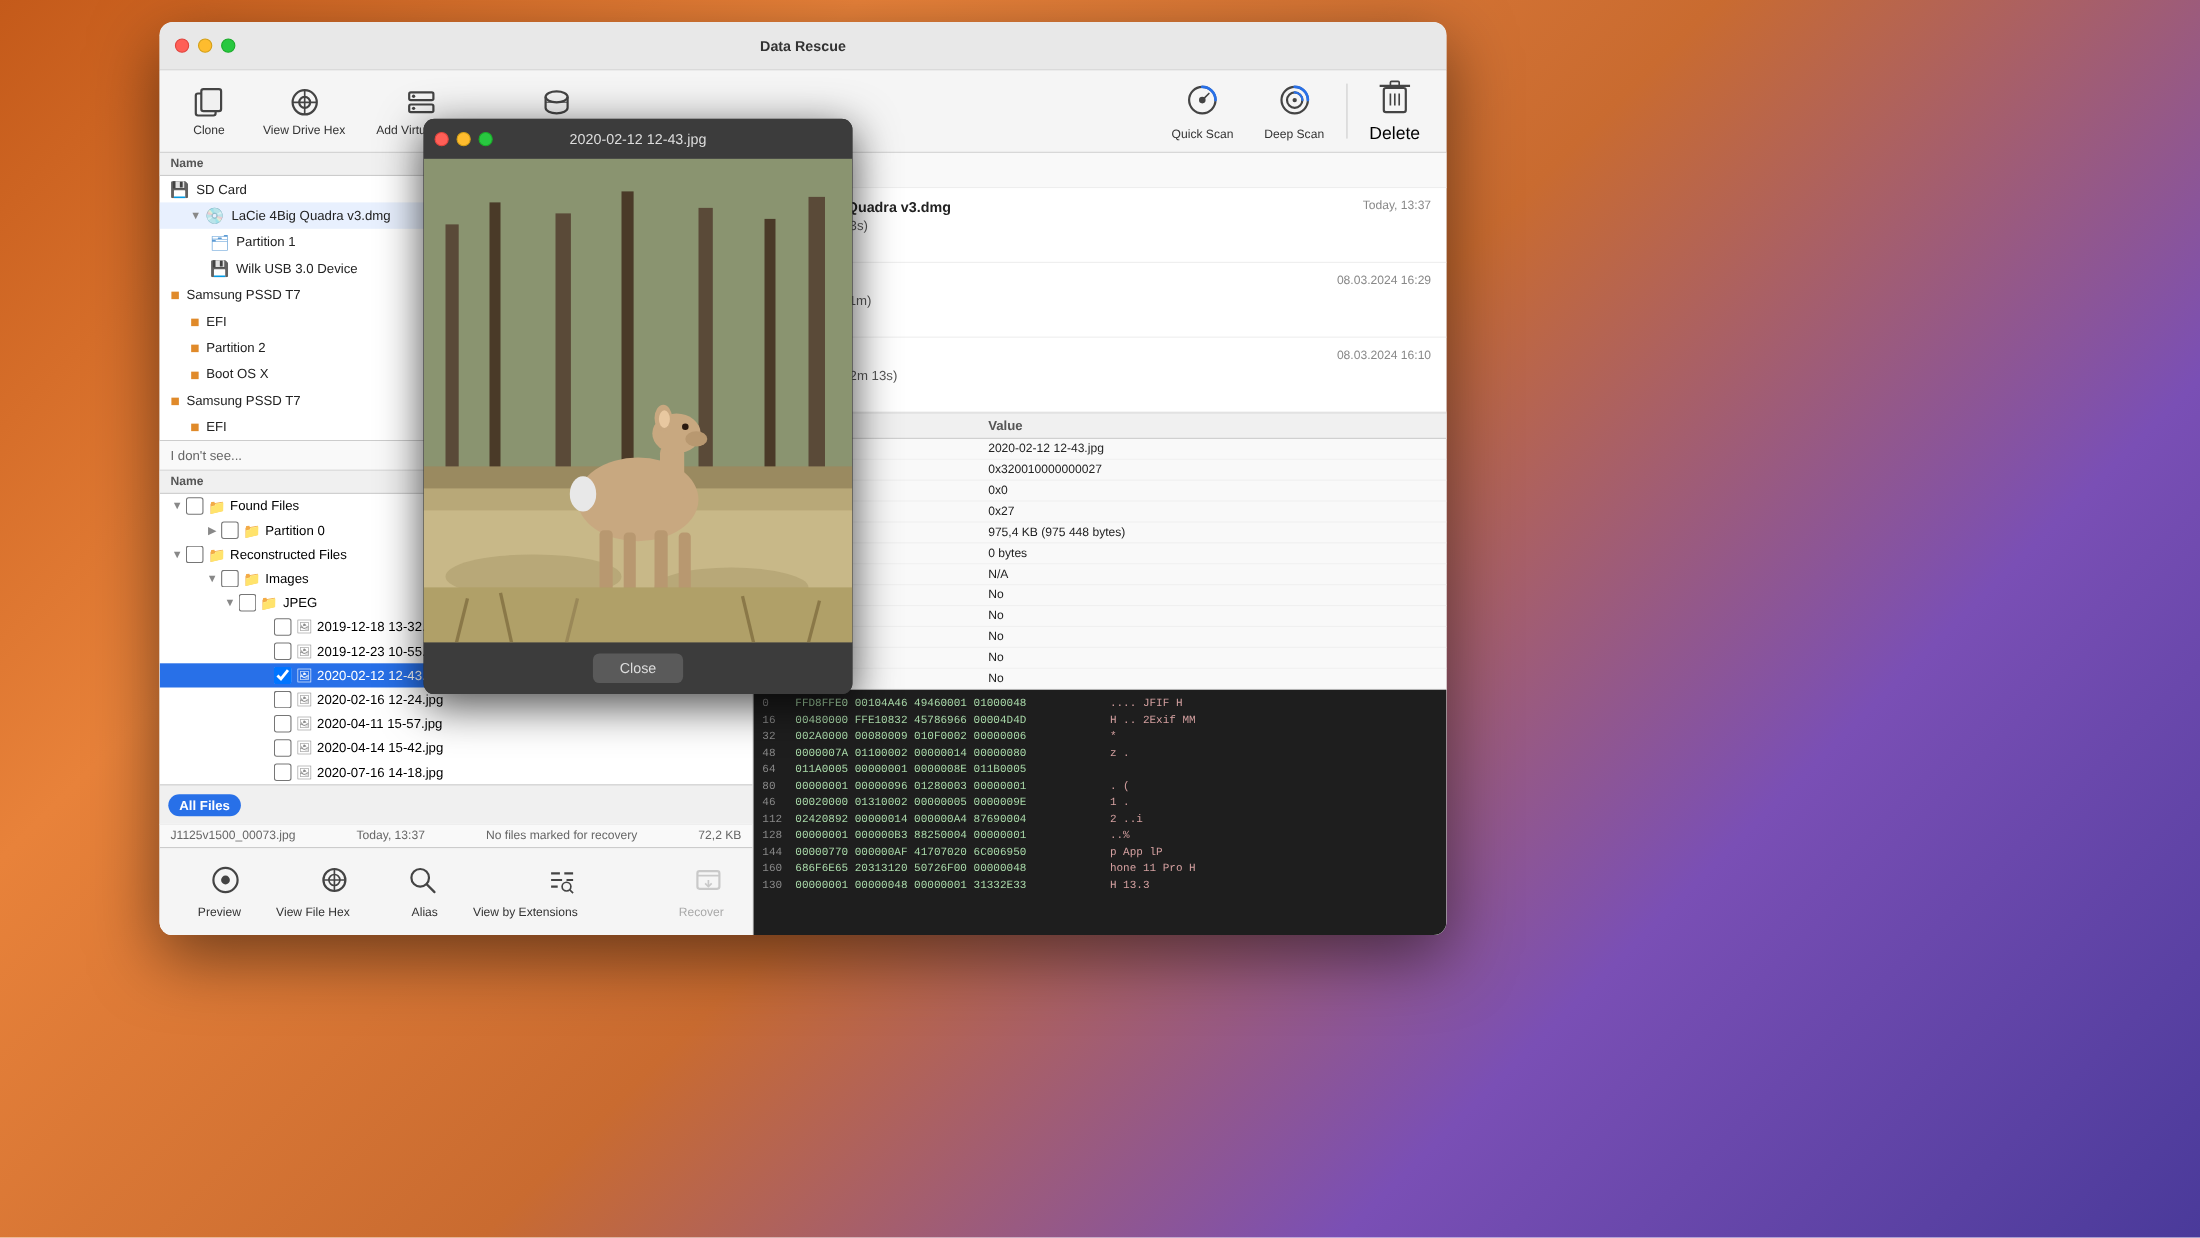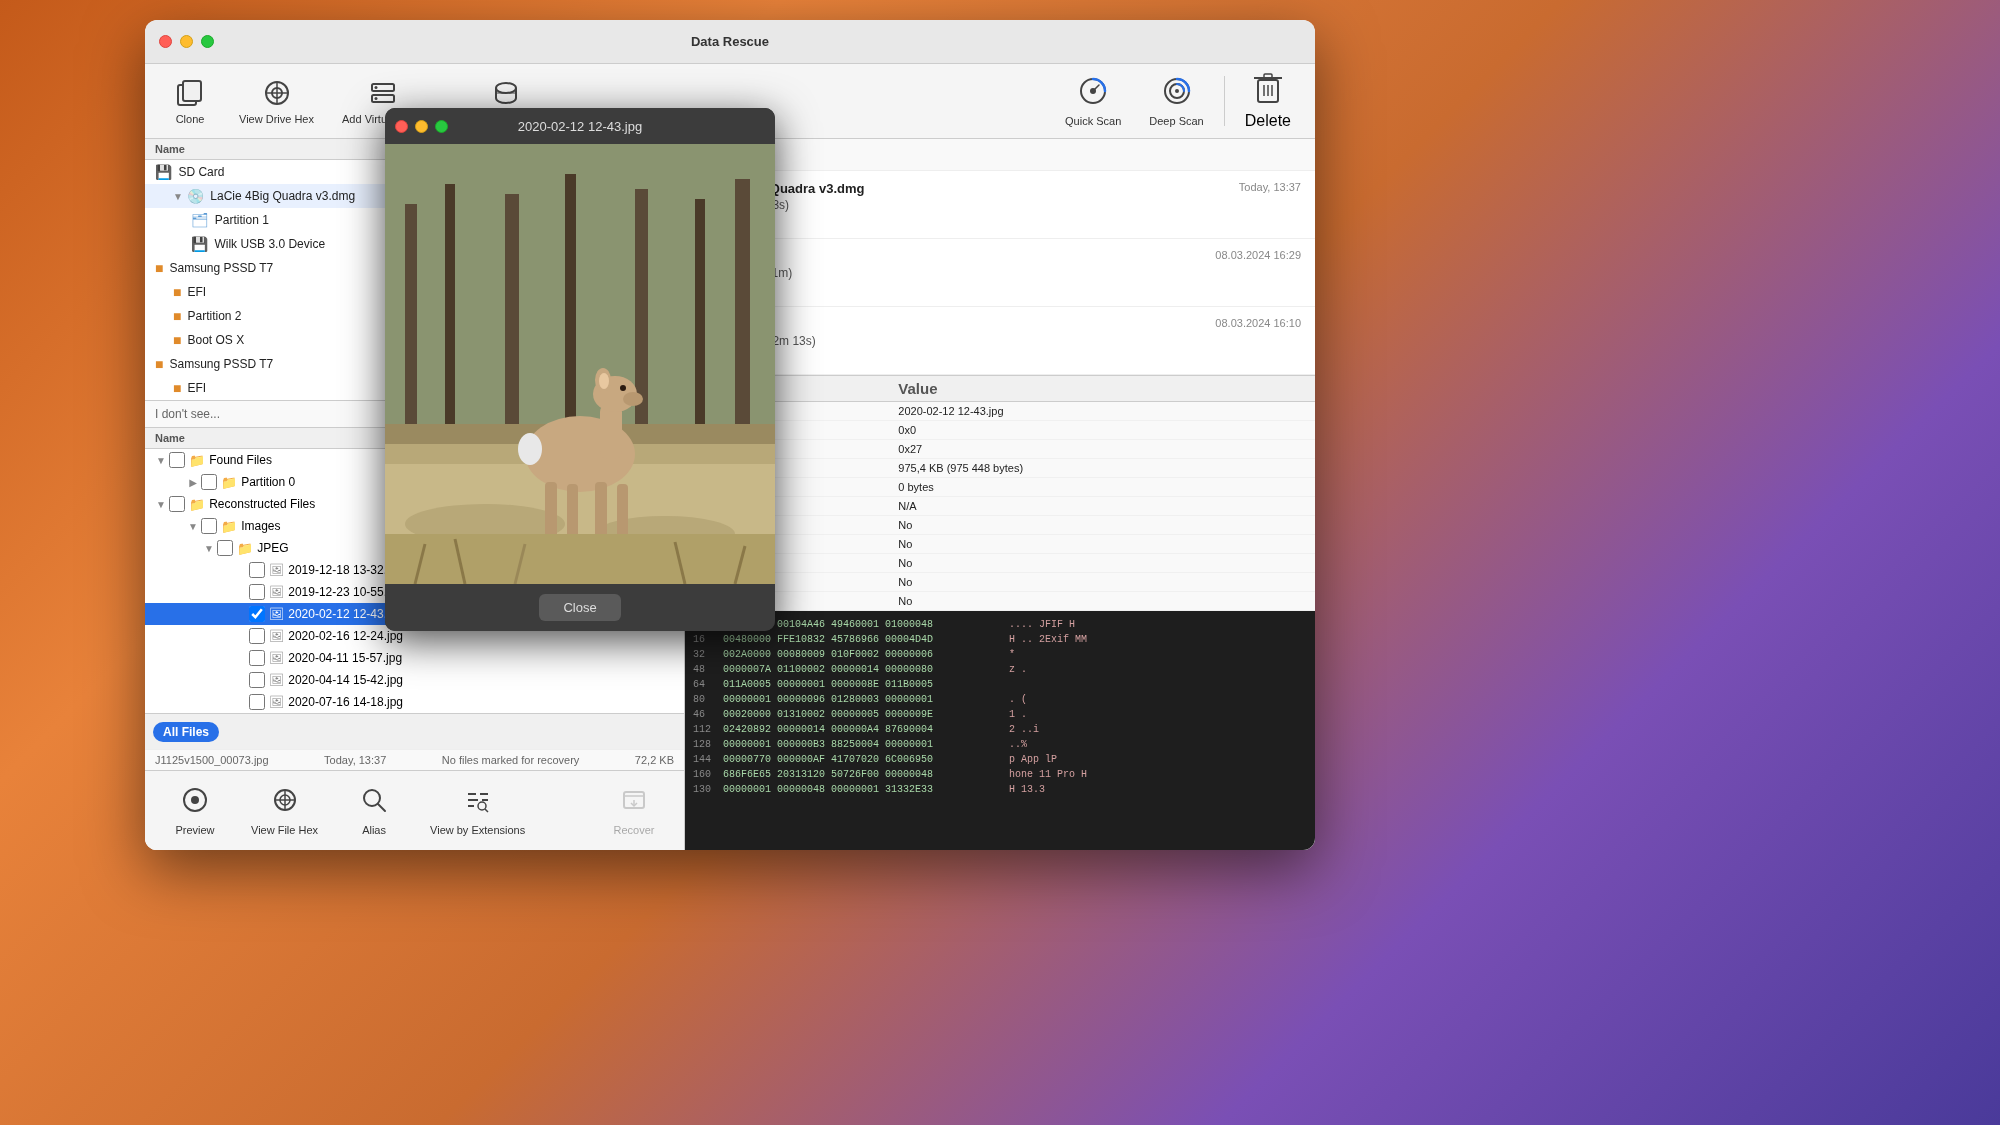--- a/index.html
+++ b/index.html
@@ -229,21 +229,21 @@
       background: #f5f5f5;
       border-top: 1px solid #ccc;
       height: 80px;
       align-items: center;
       padding: 0 10px;
       gap: 0;
     }
     .bottom-btn {
       display: flex;
       flex-direction: column;
-      align-items: center;
+      align-items: flex-end;
       justify-content: center;
       padding: 8px 16px;
       cursor: pointer;
       border-radius: 8px;
       gap: 4px;
       min-width: 80px;
     }
     .bottom-btn.disabled { opacity: 0.4; cursor: default; }
     .bottom-btn .icon-area { font-size: 22px; }
     .bottom-btn .btn-label { font-size: 11px; color: #333; }
@@ -283,21 +283,21 @@
     
     .properties-panel {
       border-top: 1px solid #ccc;
       background: #f9f9f9;
     }
     .prop-header {
       display: flex;
       background: #f0f0f0;
       border-bottom: 1px solid #ccc;
       padding: 4px 10px;
-      font-size: 15px;
+      font-size: 12px;
       color: #555;
       font-weight: 600;
     }
     .prop-col-key { flex: 1; }
     .prop-col-val { flex: 2; }
     .prop-row {
       display: flex;
       padding: 3px 10px;
       font-size: 11px;
       border-bottom: 1px solid #f0f0f0;
@@ -776,20 +776,24 @@
       <div class="properties-panel">
         <div class="prop-header">
           <span class="prop-col-key">Property</span>
           <span class="prop-col-val">Value</span>
         </div>
         <div class="prop-row">
           <span class="prop-key">Name</span>
           <span class="prop-val">2020-02-12 12-43.jpg</span>
         </div>
         <div class="prop-row">
+          <span class="prop-key">Keyref</span>
+          <span class="prop-val">0x320010000000027</span>
+        </div>
+        <div class="prop-row">
           <span class="prop-key">iNode Ref</span>
           <span class="prop-val">0x0</span>
         </div>
         <div class="prop-row">
           <span class="prop-key">ID</span>
           <span class="prop-val">0x27</span>
         </div>
         <div class="prop-row">
           <span class="prop-key">Data Size</span>
           <span class="prop-val">975,4 KB (975 448 bytes)</span>

